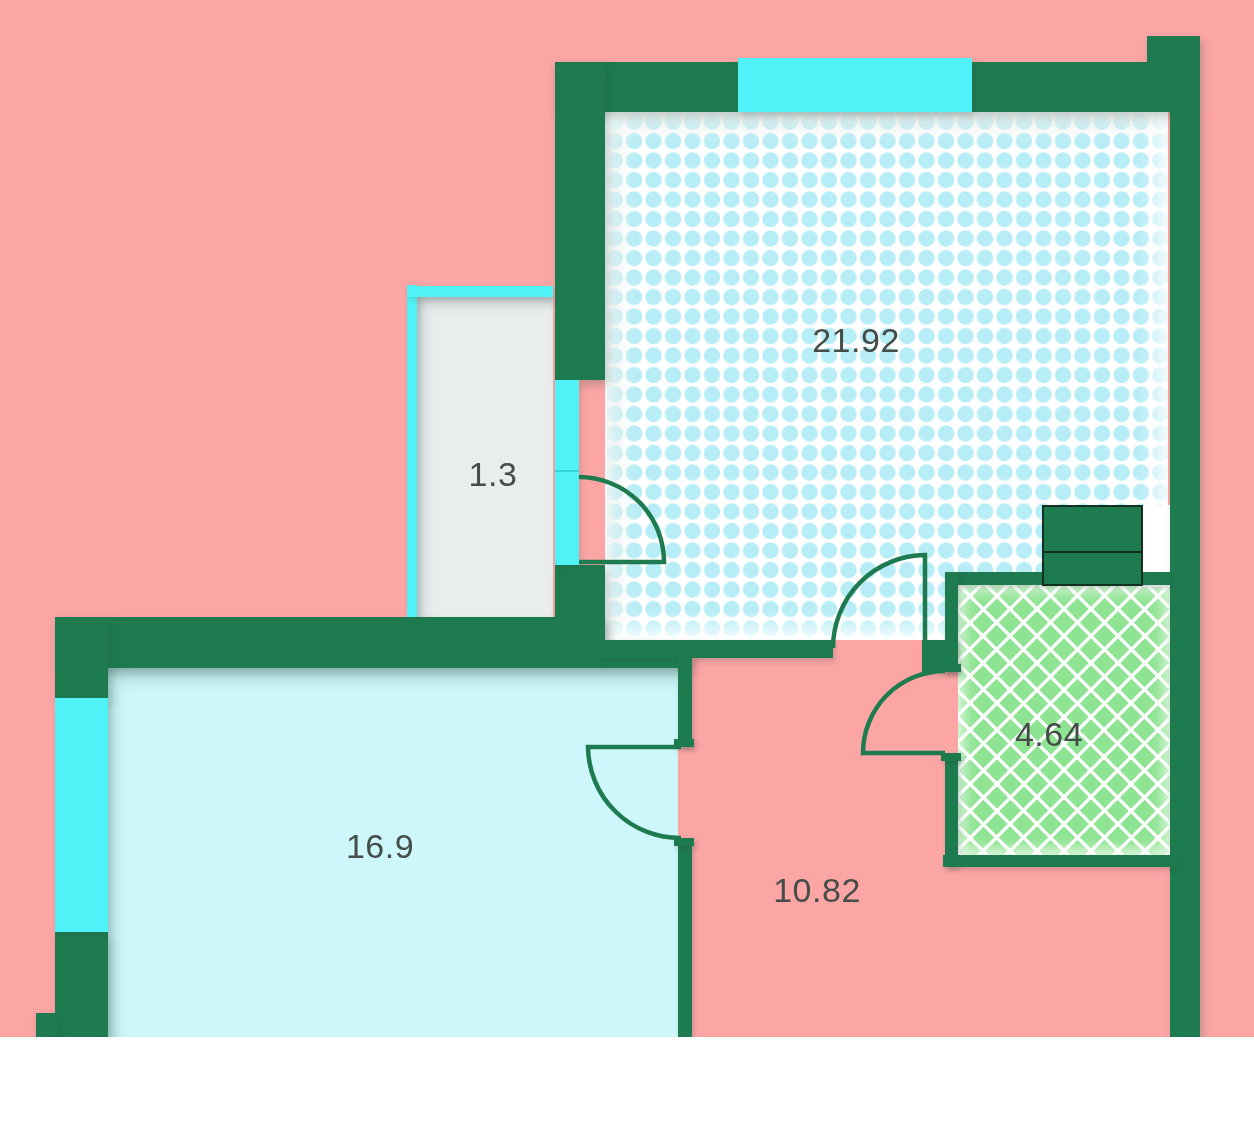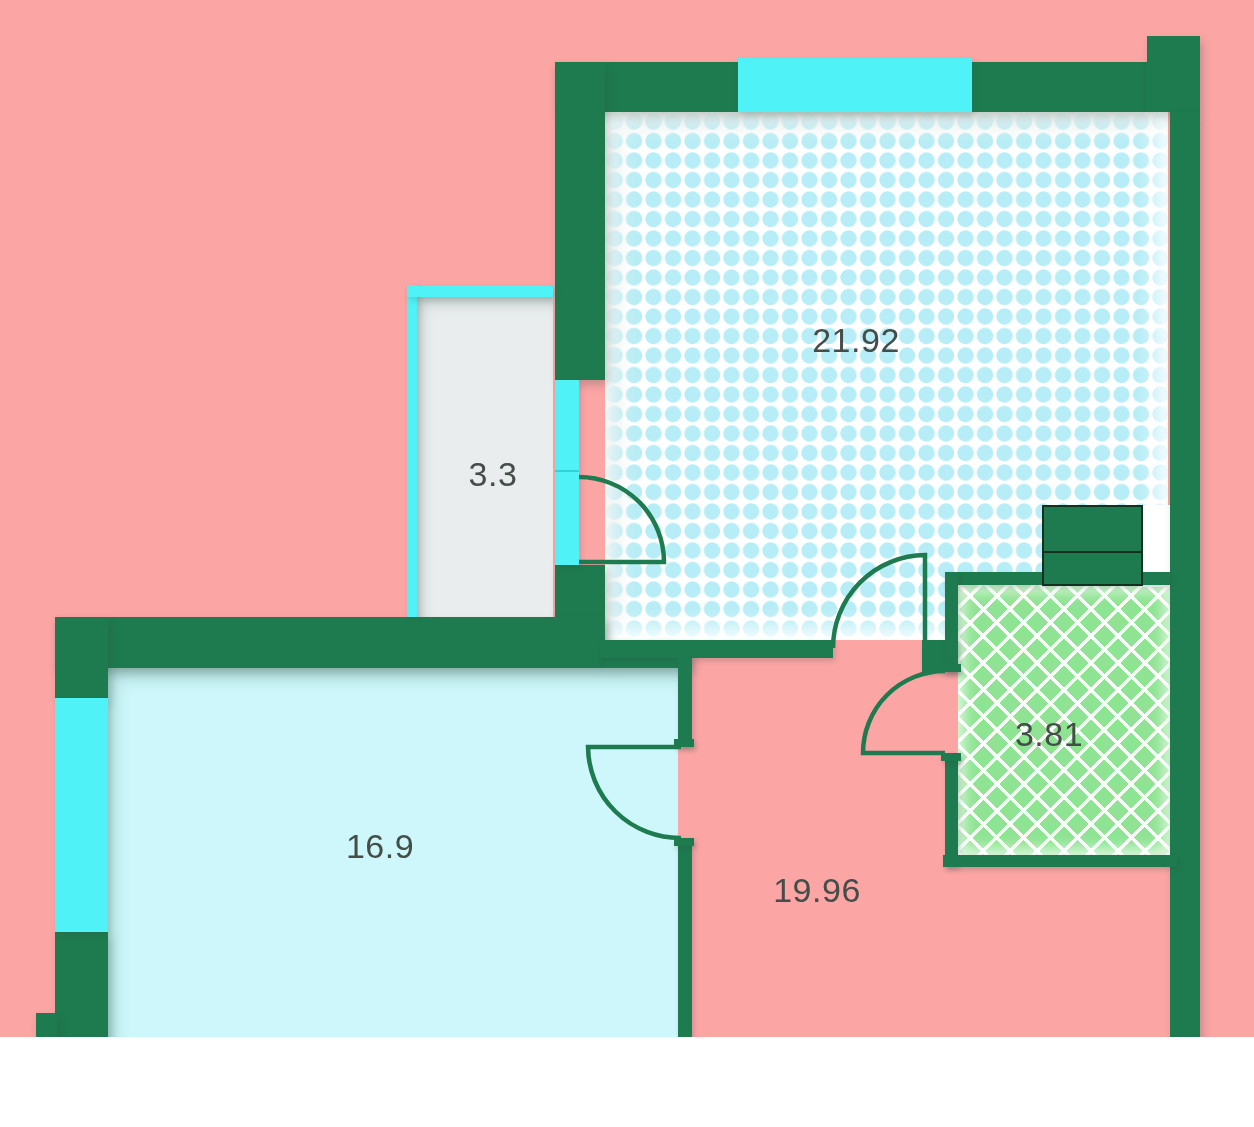--- a/index.html
+++ b/index.html
@@ -95,18 +95,18 @@
 
   <svg class="doors" width="1254" height="1127" viewBox="0 0 1254 1127">
     <path d="M 579 562 L 664 562 A 85 85 0 0 0 579 477"></path>
     <path d="M 925 648 L 925 555 A 93 93 0 0 0 833 648"></path>
     <path d="M 945 753 L 863 753 A 82 82 0 0 1 945 671"></path>
     <path d="M 681 747 L 588 747 A 92 92 0 0 0 681 838"></path>
     <path d="M 984 1046 L 1069 1101 A 101 101 0 0 0 1084 1046"></path>
   </svg>
 
   <div class="lbl" style="left:856px;top:340px;">21.92</div>
-  <div class="lbl" style="left:493px;top:474px;">3.3</div>
+  <div class="lbl" style="left:493px;top:474px;">1.3</div>
   <div class="lbl" style="left:380px;top:846px;">16.9</div>
-  <div class="lbl" style="left:817px;top:890px;">19.96</div>
-  <div class="lbl" style="left:1049px;top:734px;">3.81</div>
+  <div class="lbl" style="left:817px;top:890px;">10.82</div>
+  <div class="lbl" style="left:1049px;top:734px;">4.64</div>
 
 </div>
 
 </body></html>

